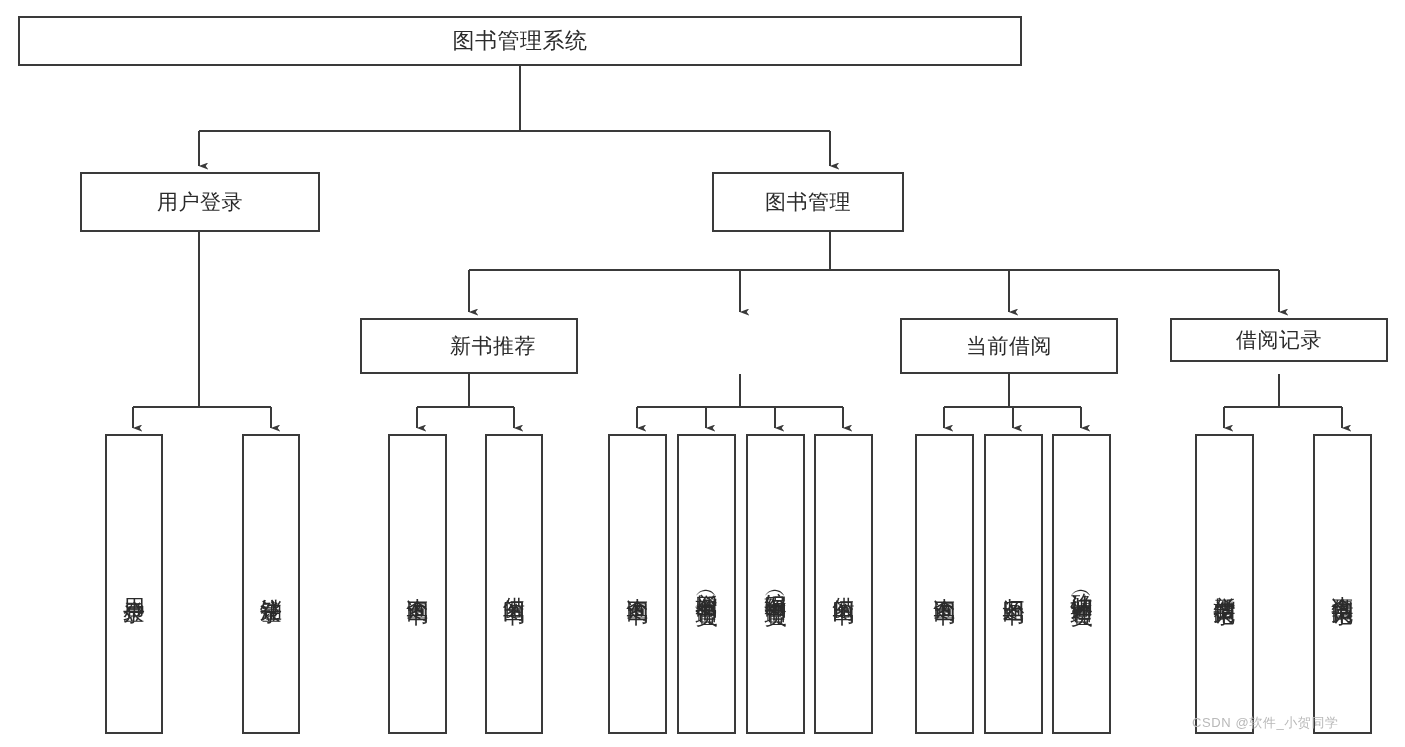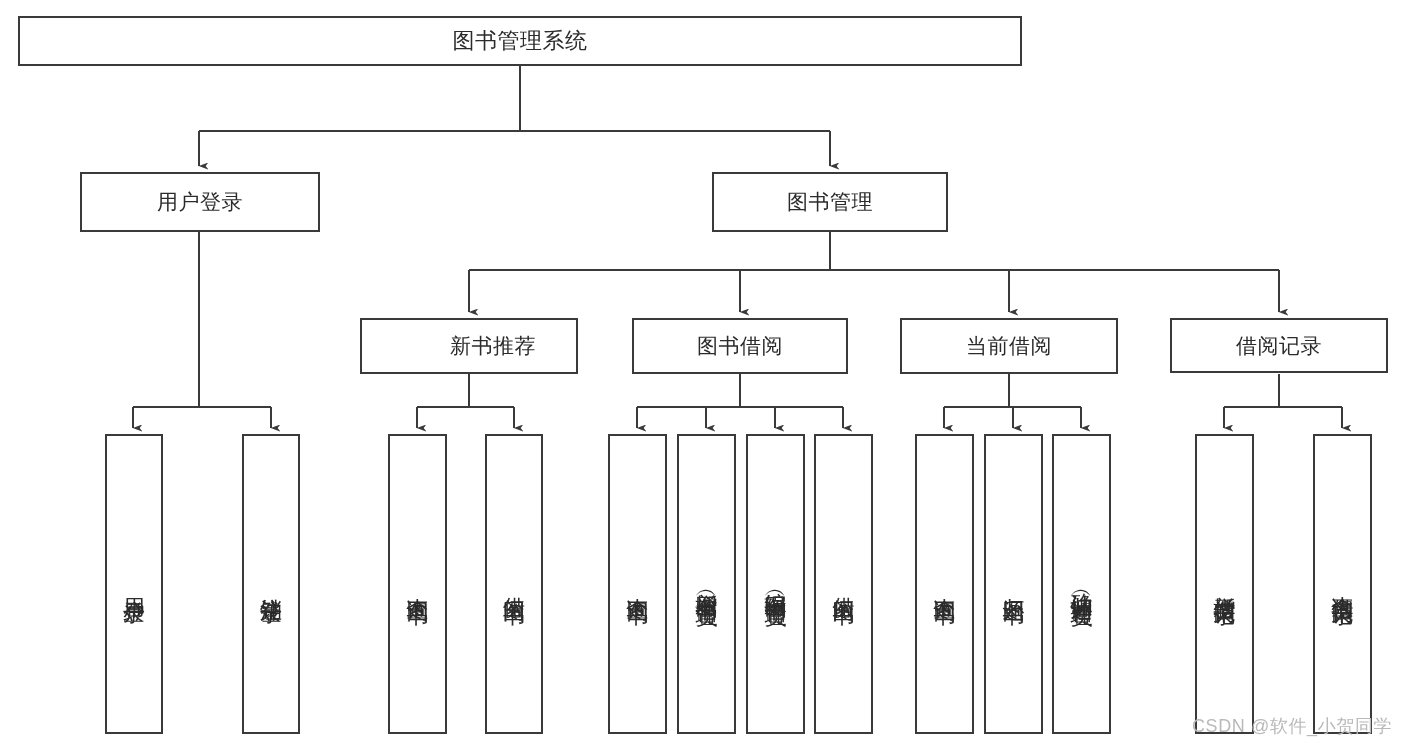--- a/index.html
+++ b/index.html
@@ -47,21 +47,21 @@
     writing-mode: vertical-rl;
     text-orientation: upright;
     font-size: 22px;
     letter-spacing: 2px;
     line-height: 1.0;
   }
   .node-box.root .node-label { font-size: 22px; }
   .watermark {
     position: absolute;
     color: #b9b9b9;
-    font-size: 18px;
+    font-size: 13px;
     letter-spacing: 0.6px;
     white-space: nowrap;
     user-select: none;
   }
 </style>
 </head>
 <body>
 
 <div id="canvas">
 
@@ -117,34 +117,31 @@
     </g>
   </svg>
 
   <div class="node-box root" style="left: 18px; top: 16px; width: 1004px; height: 50px;">
     <span class="node-label">图书管理系统</span>
   </div>
 
   <div class="node-box" style="left: 80px; top: 172px; width: 240px; height: 60px;">
     <span class="node-label">用户登录</span>
   </div>
-  <div class="node-box" style="left: 712px; top: 172px; width: 236px; height: 60px;">
+  <div class="node-box" style="left: 712px; top: 172px; width: 192px; height: 60px;">
     <span class="node-label">图书管理</span>
   </div>
 
   <div class="node-box" style="left: 360px; top: 318px; width: 218px; height: 56px; padding-left: 48px;">
     <span class="node-label">新书推荐</span>
   </div>
-  <div class="node-box" style="left: 632px; top: 318px; width: 216px; height: 56px;">
-    <span class="node-label">图书借阅</span>
-  </div>
   <div class="node-box" style="left: 900px; top: 318px; width: 218px; height: 56px; align-items: center;">
     <span class="node-label">当前借阅</span>
   </div>
-  <div class="node-box" style="left: 1170px; top: 318px; width: 218px; height: 55px;">
+  <div class="node-box" style="left: 1170px; top: 318px; width: 218px; height: 44px;">
     <span class="node-label">借阅记录</span>
   </div>
 
   <div class="node-box vertical" style="left: 105px; top: 434px; width: 58px; height: 300px;">
     <span class="node-label">用户登录</span>
   </div>
   <div class="node-box vertical" style="left: 242px; top: 434px; width: 58px; height: 300px;">
     <span class="node-label">注销登录</span>
   </div>
   <div class="node-box vertical" style="left: 388px; top: 434px; width: 59px; height: 300px;">

